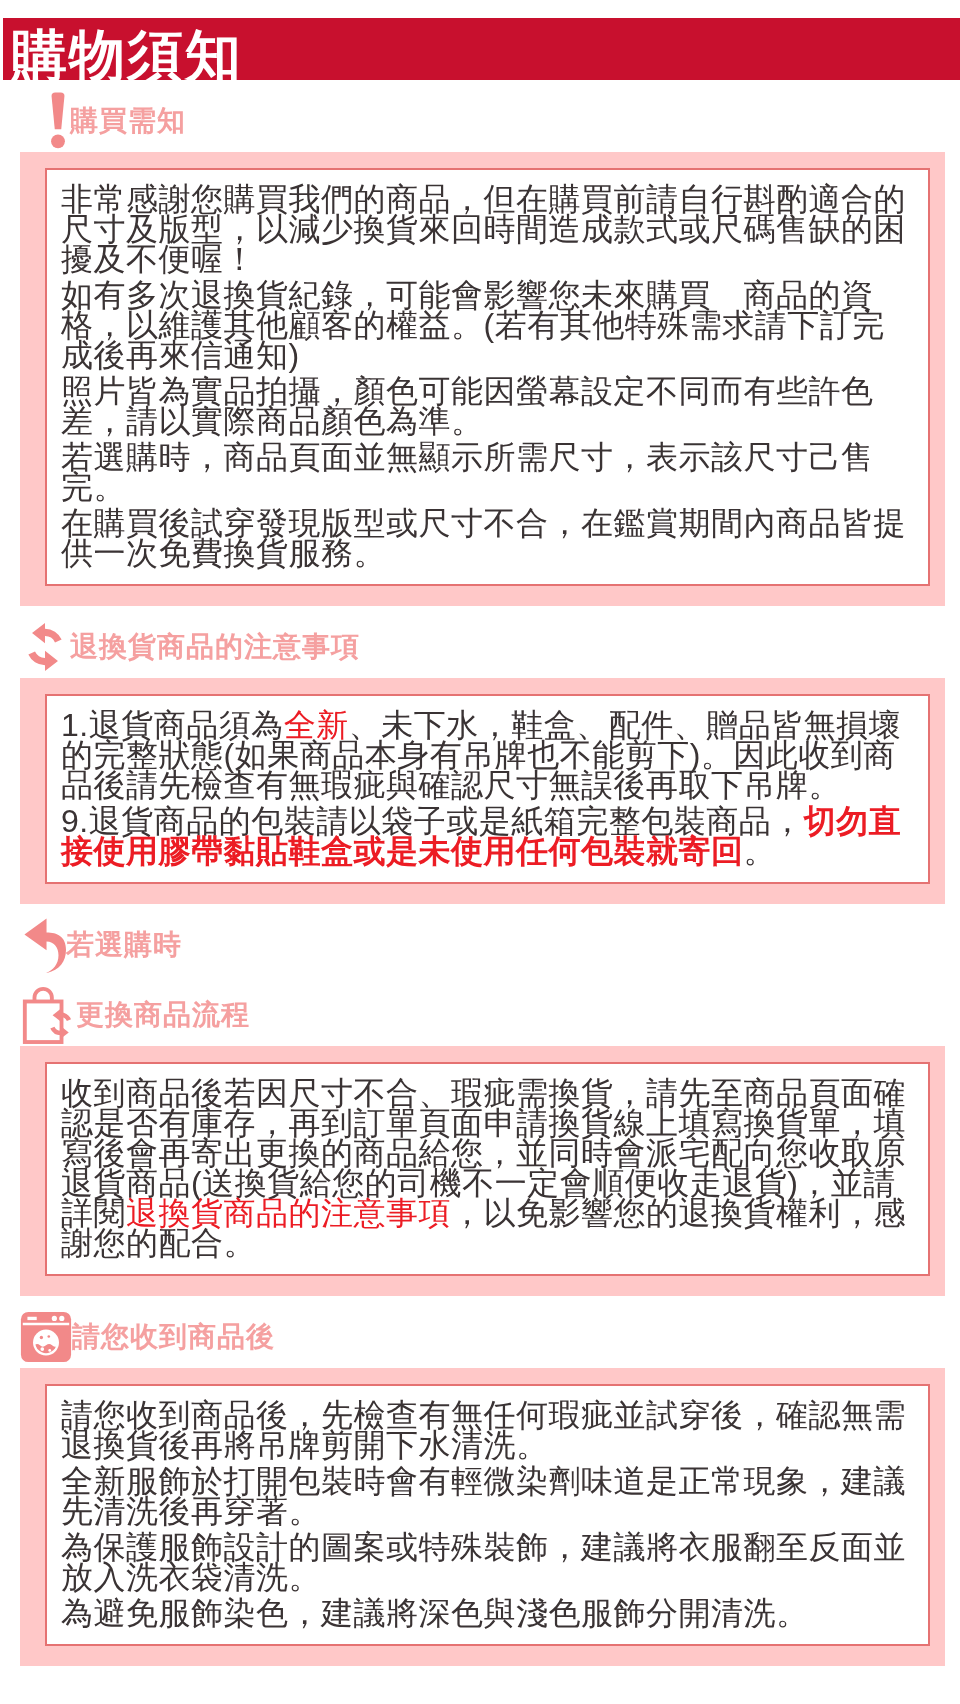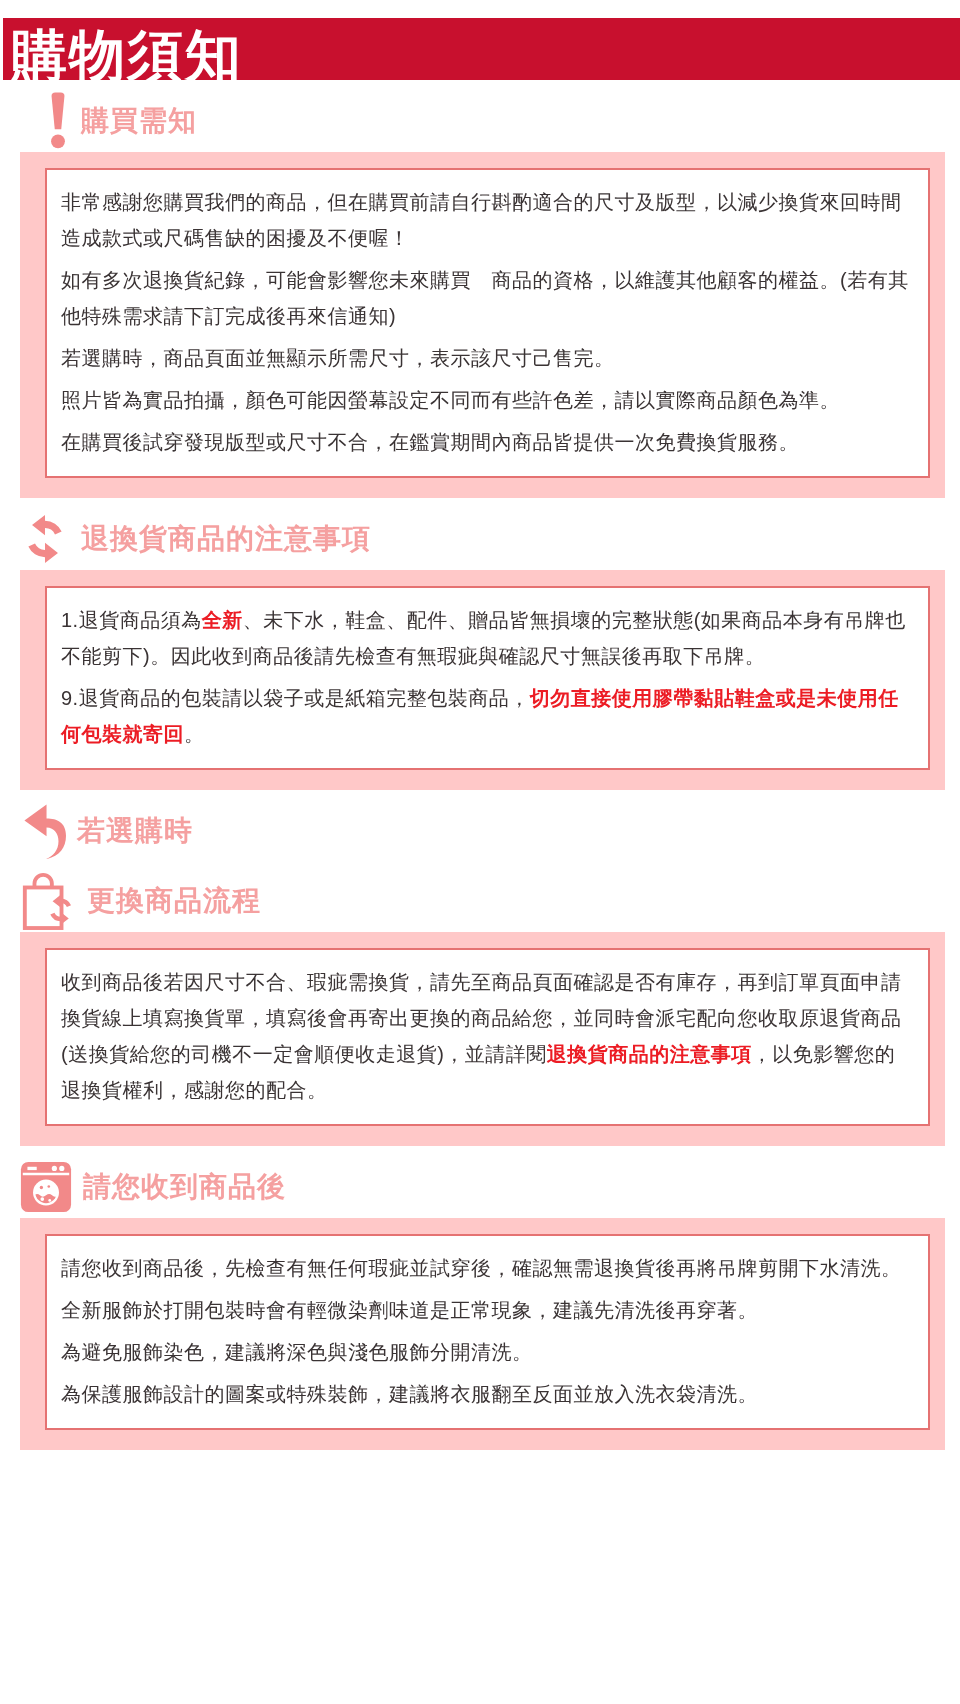--- a/index.html
+++ b/index.html
@@ -25,21 +25,21 @@
     display:flex;align-items:center;
   }
   .title-bar h1{
     margin:0;padding:17px 0 4px 8px;
     font-size:56px;line-height:1;
     font-weight:bold;letter-spacing:2px;
     color:#fff;
   }
   .section{width:960px;}
   .sec-head{
-    display:flex;align-items:center;gap:11px;
+    display:flex;align-items:center;
     margin:12px 0 2px 20px;height:58px;
   }
   .sec-title{
     color:var(--label-pink);
     font-size:28px;font-weight:bold;
     letter-spacing:1px;
   }
   .icon-wrap{display:inline-flex;align-items:center;justify-content:center;}
   .icon-exclaim{margin-left:26px;}
   .band{
@@ -48,24 +48,24 @@
     padding:16px 0 20px 0;
   }
   .box{
     margin-left:25px;width:885px;
     background:#fff;
     border:2px solid var(--box-border);
     padding:8px 14px 10px 14px;
   }
   .box p{
     margin:6px 0;
-    font-size:20px;line-height:36px;
+    font-size:32px;line-height:30px;
     letter-spacing:0.5px;
   }
-  .box .red{color:var(--accent-red);font-weight:bold;}
+  .box .red{color:var(--accent-red);}
   .box .red-bold{color:var(--accent-red);font-weight:bold;}
 </style>
 </head>
 <body>
 
 <header class="title-bar">
   <h1>購物須知</h1>
 </header>
 
 <section class="section">
@@ -75,22 +75,22 @@
         <path d="M6 4 Q6 0 10 0 h6 Q20 0 20 4 L16.5 40 h-7 Z" fill="var(--icon-pink)"></path>
         <circle cx="13" cy="53" r="7.5" fill="var(--icon-pink)"></circle>
       </svg>
     </span>
     <span class="sec-title">購買需知</span>
   </div>
   <div class="band">
     <div class="box">
         <p><span>非常感謝您購買我們的商品，但在購買前請自行斟酌適合的尺寸及版型，以減少換貨來回時間造成款式或尺碼售缺的困擾及不便喔！</span></p>
         <p><span>如有多次退換貨紀錄，可能會影響您未來購買　商品的資格，以維護其他顧客的權益。(若有其他特殊需求請下訂完成後再來信通知)</span></p>
+        <p><span>照片皆為實品拍攝，顏色可能因螢幕設定不同而有些許色差，請以實際商品顏色為準。</span></p>
         <p><span>若選購時，商品頁面並無顯示所需尺寸，表示該尺寸己售完。</span></p>
-        <p><span>照片皆為實品拍攝，顏色可能因螢幕設定不同而有些許色差，請以實際商品顏色為準。</span></p>
         <p><span>在購買後試穿發現版型或尺寸不合，在鑑賞期間內商品皆提供一次免費換貨服務。</span></p>
       </div>
   </div>
 </section>
 
 <section class="section">
   <div class="sec-head">
     <span class="icon-wrap">
       <svg width="50" height="50" viewBox="0 0 52 52">
         <g fill="var(--icon-pink)">
@@ -166,17 +166,17 @@
         <circle cx="24" cy="41" r="2" fill="#fff"></circle>
         <circle cx="32" cy="42.5" r="1.5" fill="#fff"></circle>
       </svg>
     </span>
     <span class="sec-title">請您收到商品後</span>
   </div>
   <div class="band">
     <div class="box">
         <p><span>請您收到商品後，先檢查有無任何瑕疵並試穿後，確認無需退換貨後再將吊牌剪開下水清洗。</span></p>
         <p><span>全新服飾於打開包裝時會有輕微染劑味道是正常現象，建議先清洗後再穿著。</span></p>
+        <p><span>為保護服飾設計的圖案或特殊裝飾，建議將衣服翻至反面並放入洗衣袋清洗。</span></p>
         <p><span>為避免服飾染色，建議將深色與淺色服飾分開清洗。</span></p>
-        <p><span>為保護服飾設計的圖案或特殊裝飾，建議將衣服翻至反面並放入洗衣袋清洗。</span></p>
       </div>
   </div>
 </section>
 
 </body></html>

